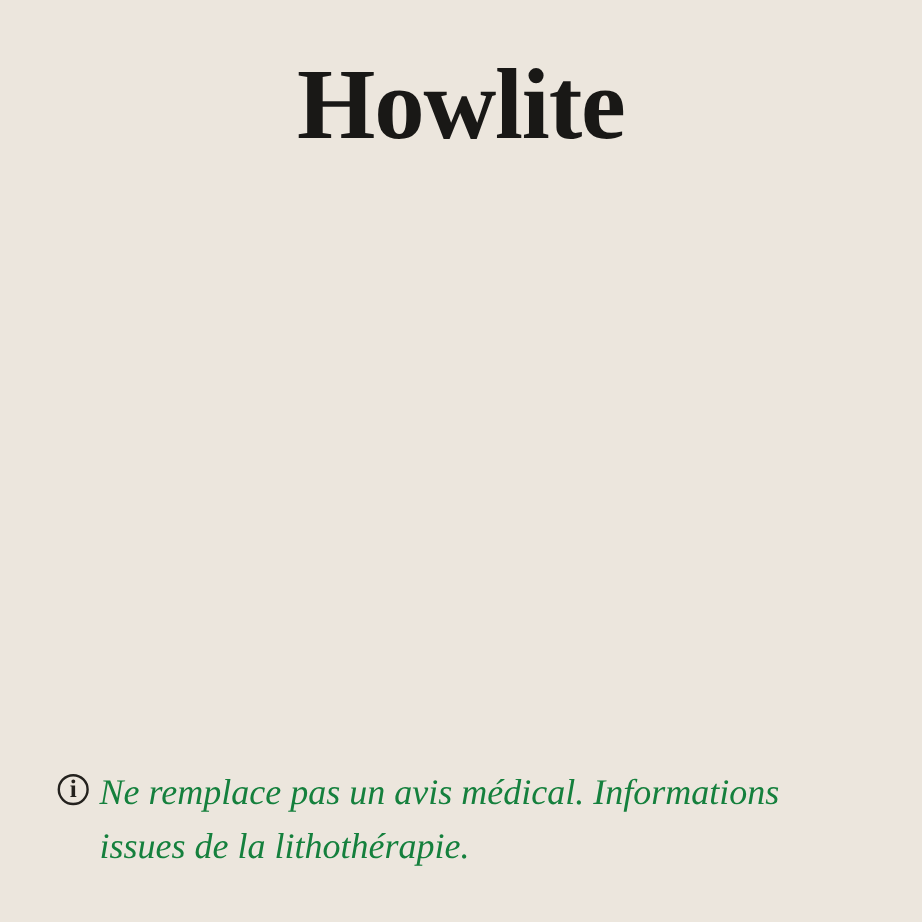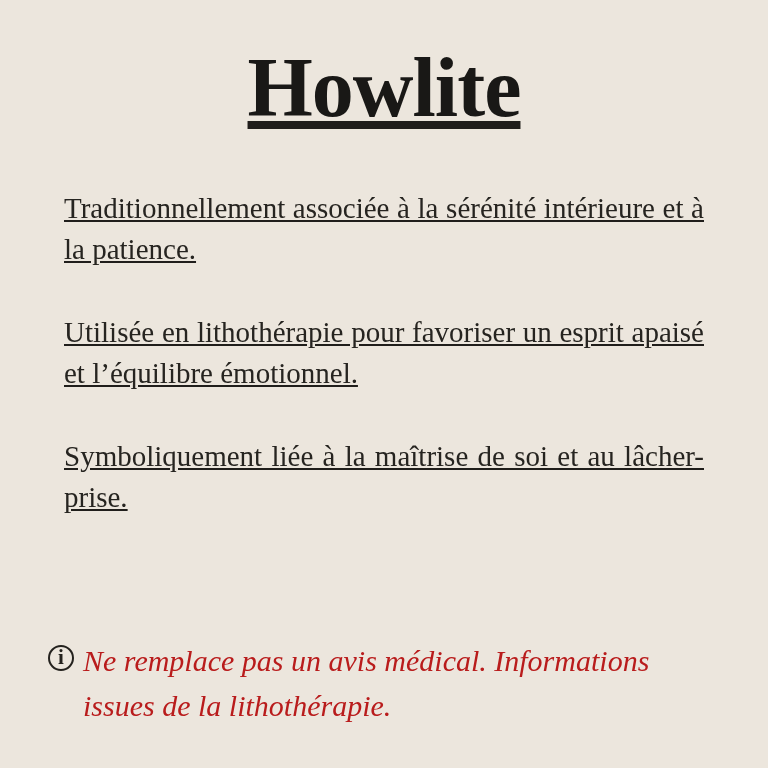--- a/index.html
+++ b/index.html
@@ -12,21 +12,20 @@
     background: #ece6dd;
     font-family: "Liberation Serif", serif;
     color: #201e1b;
     overflow: hidden;
   }
   .card {
     width: 768px;
     height: 768px;
     box-sizing: border-box;
     position: relative;
-    text-decoration: underline;
   }
   .title {
     margin: 0;
     padding-top: 44px;
     text-align: center;
     font-family: "Liberation Serif", serif;
     font-weight: 700;
     font-size: 84px;
     line-height: 88px;
     letter-spacing: -1px;
@@ -80,36 +79,31 @@
     line-height: 1;
     color: #24221e;
     box-sizing: border-box;
     padding-bottom: 2px;
   }
   .disclaimer-text {
     margin: 0;
     font-style: italic;
     font-size: 30px;
     line-height: 45px;
-    color: #b91c1c;
+    color: #15803d;
     text-align: left;
   }
 </style>
 </head>
 <body>
 
 <div class="card">
 
   <h1 class="title">Howlite</h1>
 
 
-  <div class="body-text">
-    <p class="para">Traditionnellement associée à la sérénité intérieure et à la patience.</p>
-    <p class="para">Utilisée en lithothérapie pour favoriser un esprit apaisé et l’équilibre émotionnel.</p>
-    <p class="para">Symboliquement liée à la maîtrise de soi et au lâcher-prise.</p>
-  </div>
 
   <div class="disclaimer">
     <span class="info-badge">i</span>
     <p class="disclaimer-text">Ne remplace pas un avis médical. Informations issues de la lithothérapie.</p>
   </div>
 
 </div>
 
 </body></html>

